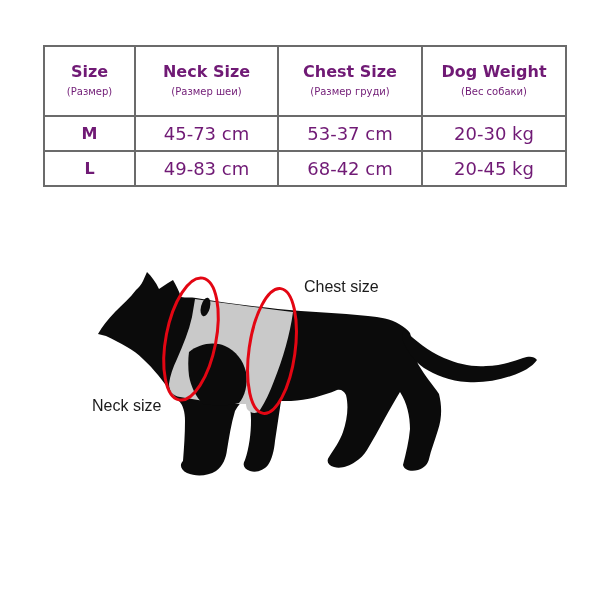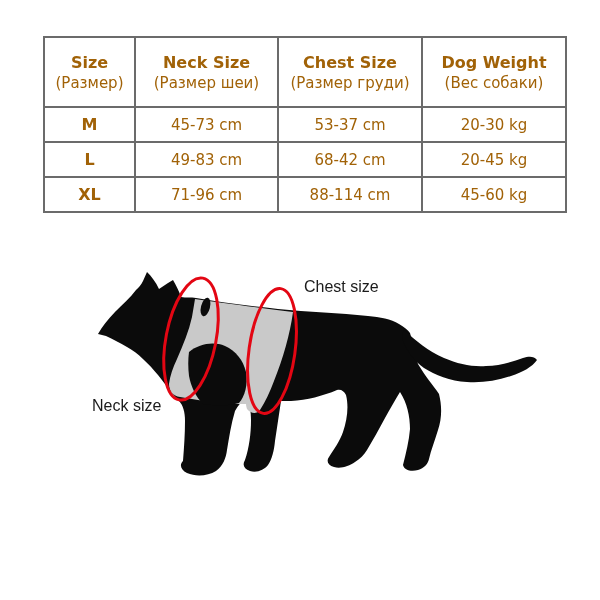--- a/index.html
+++ b/index.html
@@ -5,52 +5,52 @@
   html,body{margin:0;padding:0;background:#ffffff;}
   .canvas{
     position:relative;
     width:600px;height:600px;
     background:#ffffff;
     overflow:hidden;
     font-family:"DejaVu Sans","Liberation Sans",sans-serif;
   }
   table.size-table{
     position:absolute;
-    left:43px;top:36px;
+    left:43px;top:45px;
     width:522px;
     border-collapse:collapse;
     table-layout:fixed;
-    color:#a16207;
+    color:#701a75;
   }
   table.size-table th,
   table.size-table td{
     border:2px solid #6b6b6b;
     text-align:center;
     vertical-align:middle;
     padding:0;
   }
   tr.header-row{height:70px;}
   tr.data-row{height:35px;}
   .h-en{
     font-weight:bold;
     font-size:16px;
     line-height:21px;
   }
   .h-ru{
     font-weight:normal;
-    font-size:15px;
+    font-size:10px;
     line-height:20px;
   }
   td.size-cell{
     font-weight:bold;
     font-size:16px;
   }
   td.val-cell{
     font-weight:normal;
-    font-size:15px;
+    font-size:18px;
   }
   svg.dog-figure{
     position:absolute;
     left:0;top:0;
   }
   .fig-label{
     font-family:"Liberation Sans","DejaVu Sans",sans-serif;
     font-size:16px;
     fill:#1b1b1b;
   }
@@ -92,26 +92,20 @@
         <td class="size-cell">M</td>
         <td class="val-cell">45-73 cm</td>
         <td class="val-cell">53-37 cm</td>
         <td class="val-cell">20-30 kg</td>
       </tr>
       <tr class="data-row">
         <td class="size-cell">L</td>
         <td class="val-cell">49-83 cm</td>
         <td class="val-cell">68-42 cm</td>
         <td class="val-cell">20-45 kg</td>
-      </tr>
-      <tr class="data-row">
-        <td class="size-cell">XL</td>
-        <td class="val-cell">71-96 cm</td>
-        <td class="val-cell">88-114 cm</td>
-        <td class="val-cell">45-60 kg</td>
       </tr>
     </tbody>
   </table>
 
   <svg class="dog-figure" width="600" height="600" viewBox="0 0 600 600">
 
     <path d="M 98 334
              C 102 327 108 319 115 312
              C 123 304 130 298 136 290
              C 139 287 141 285 143 281

